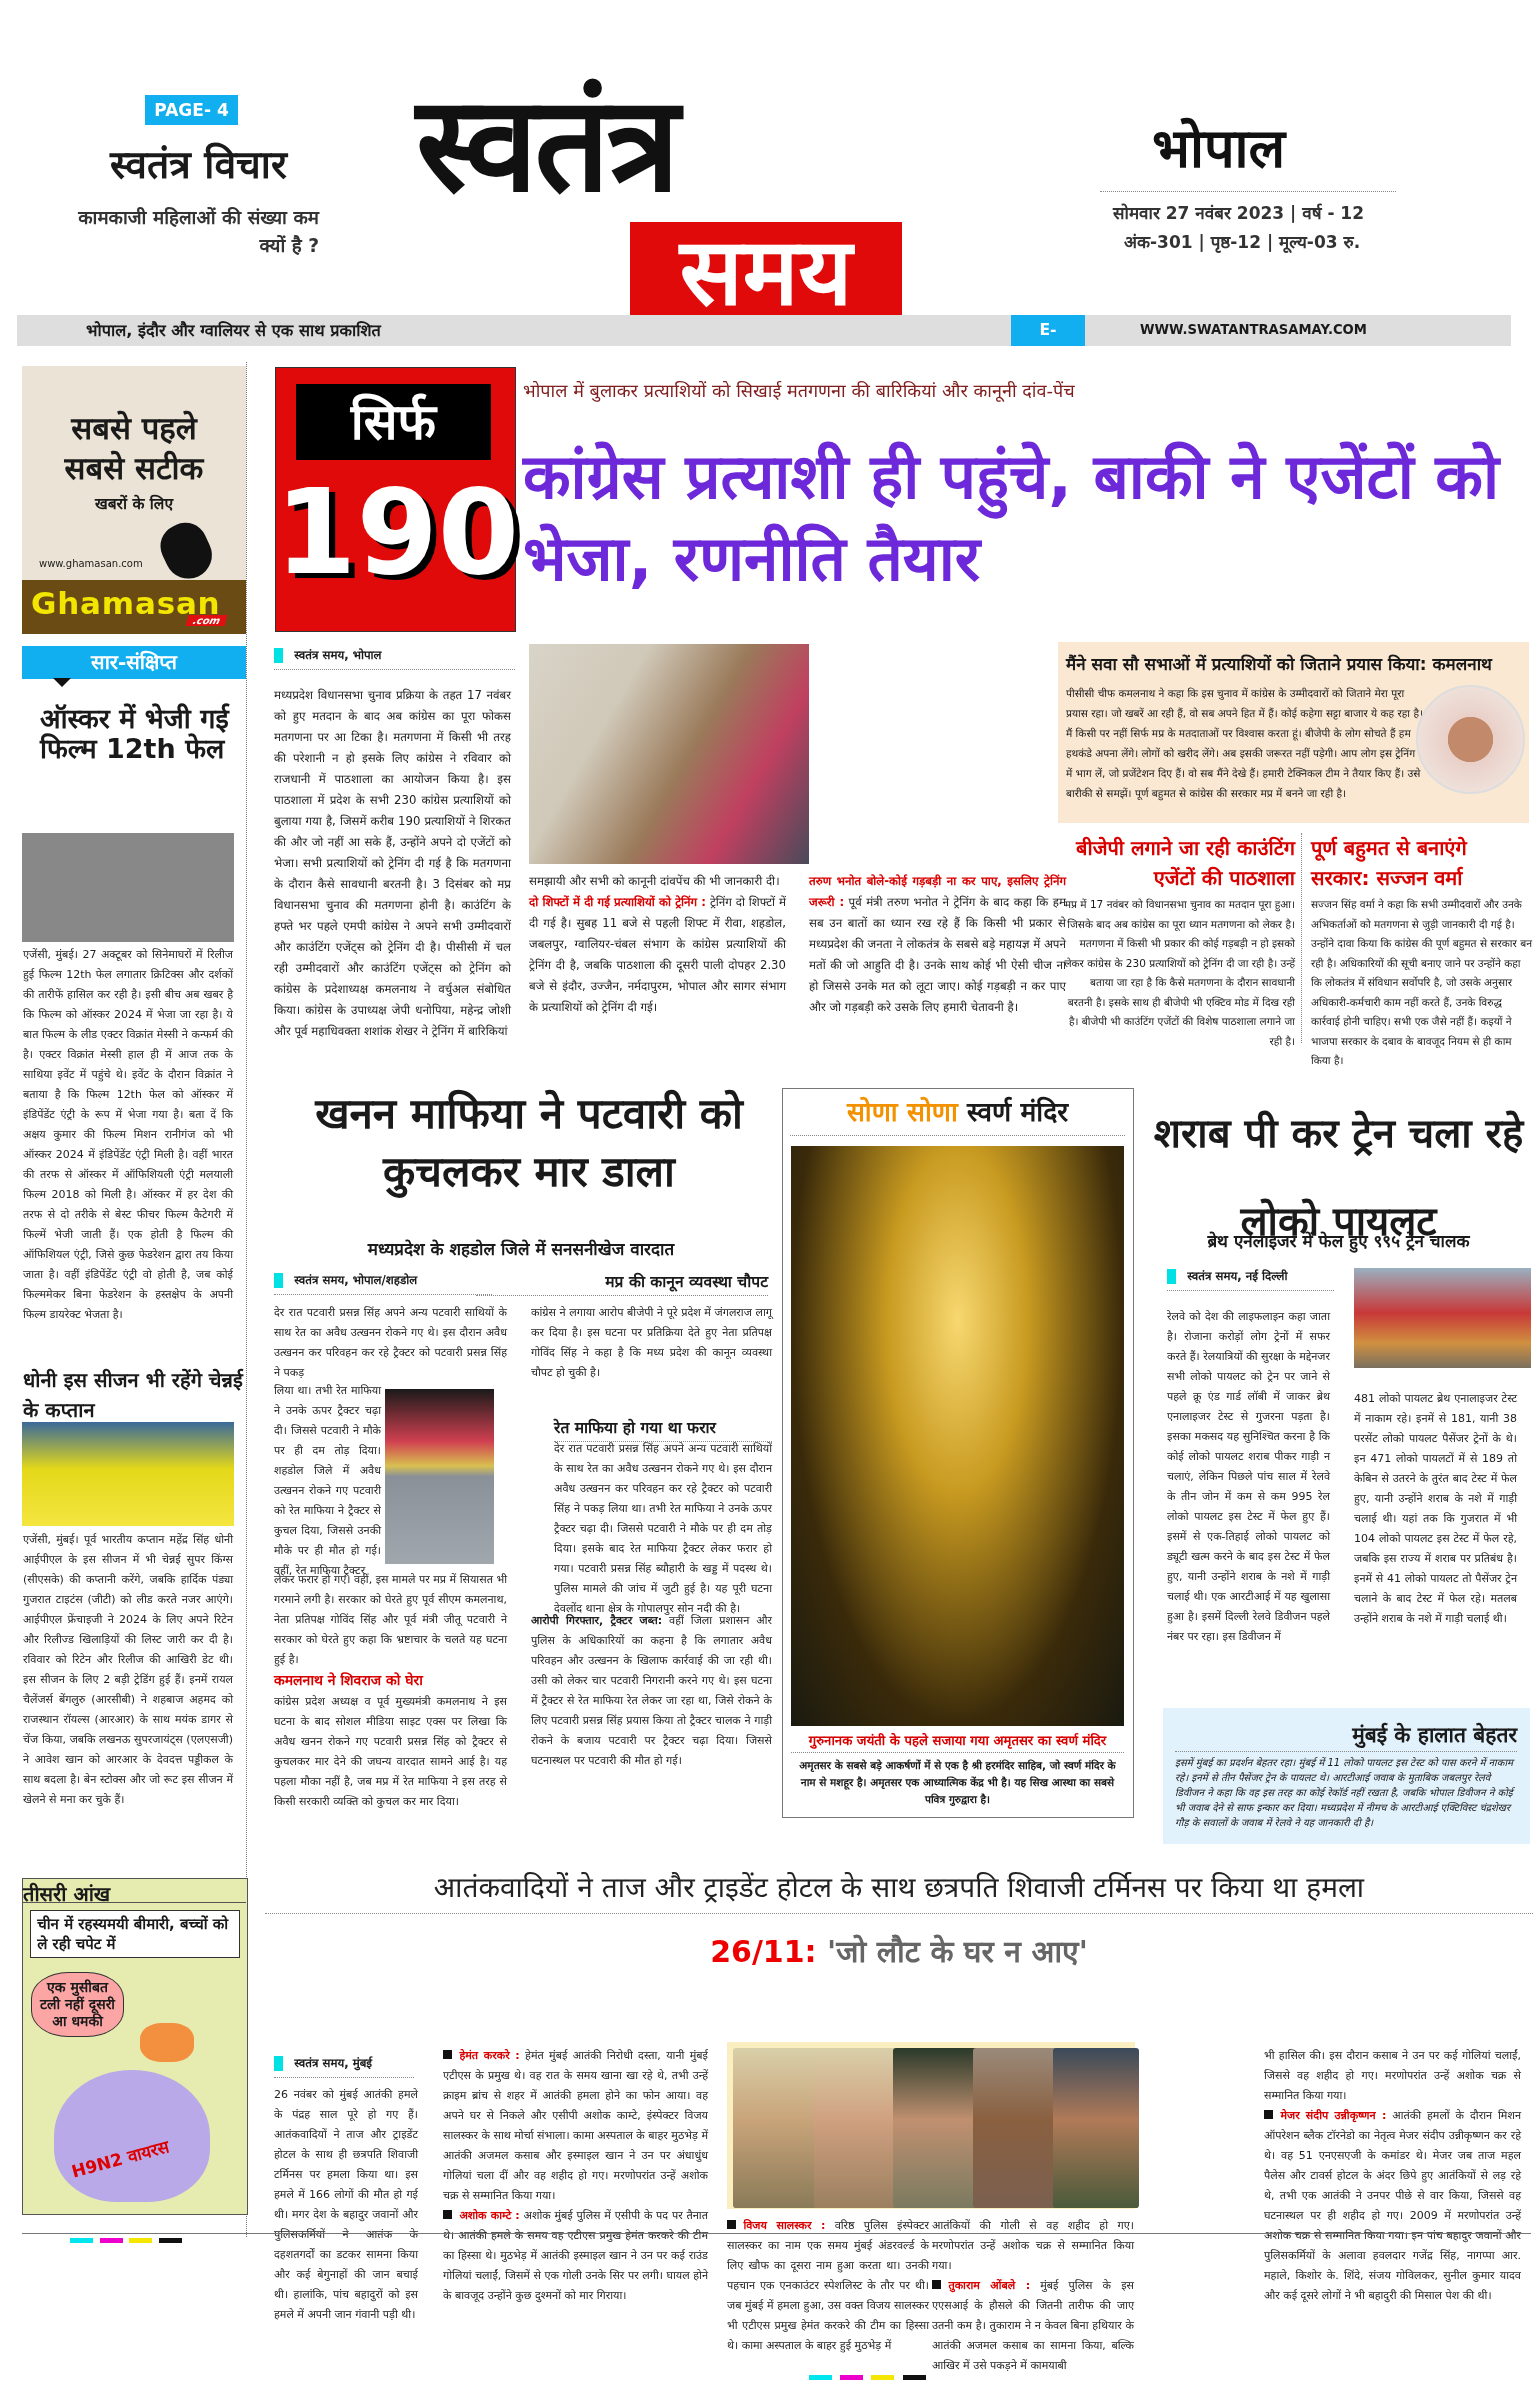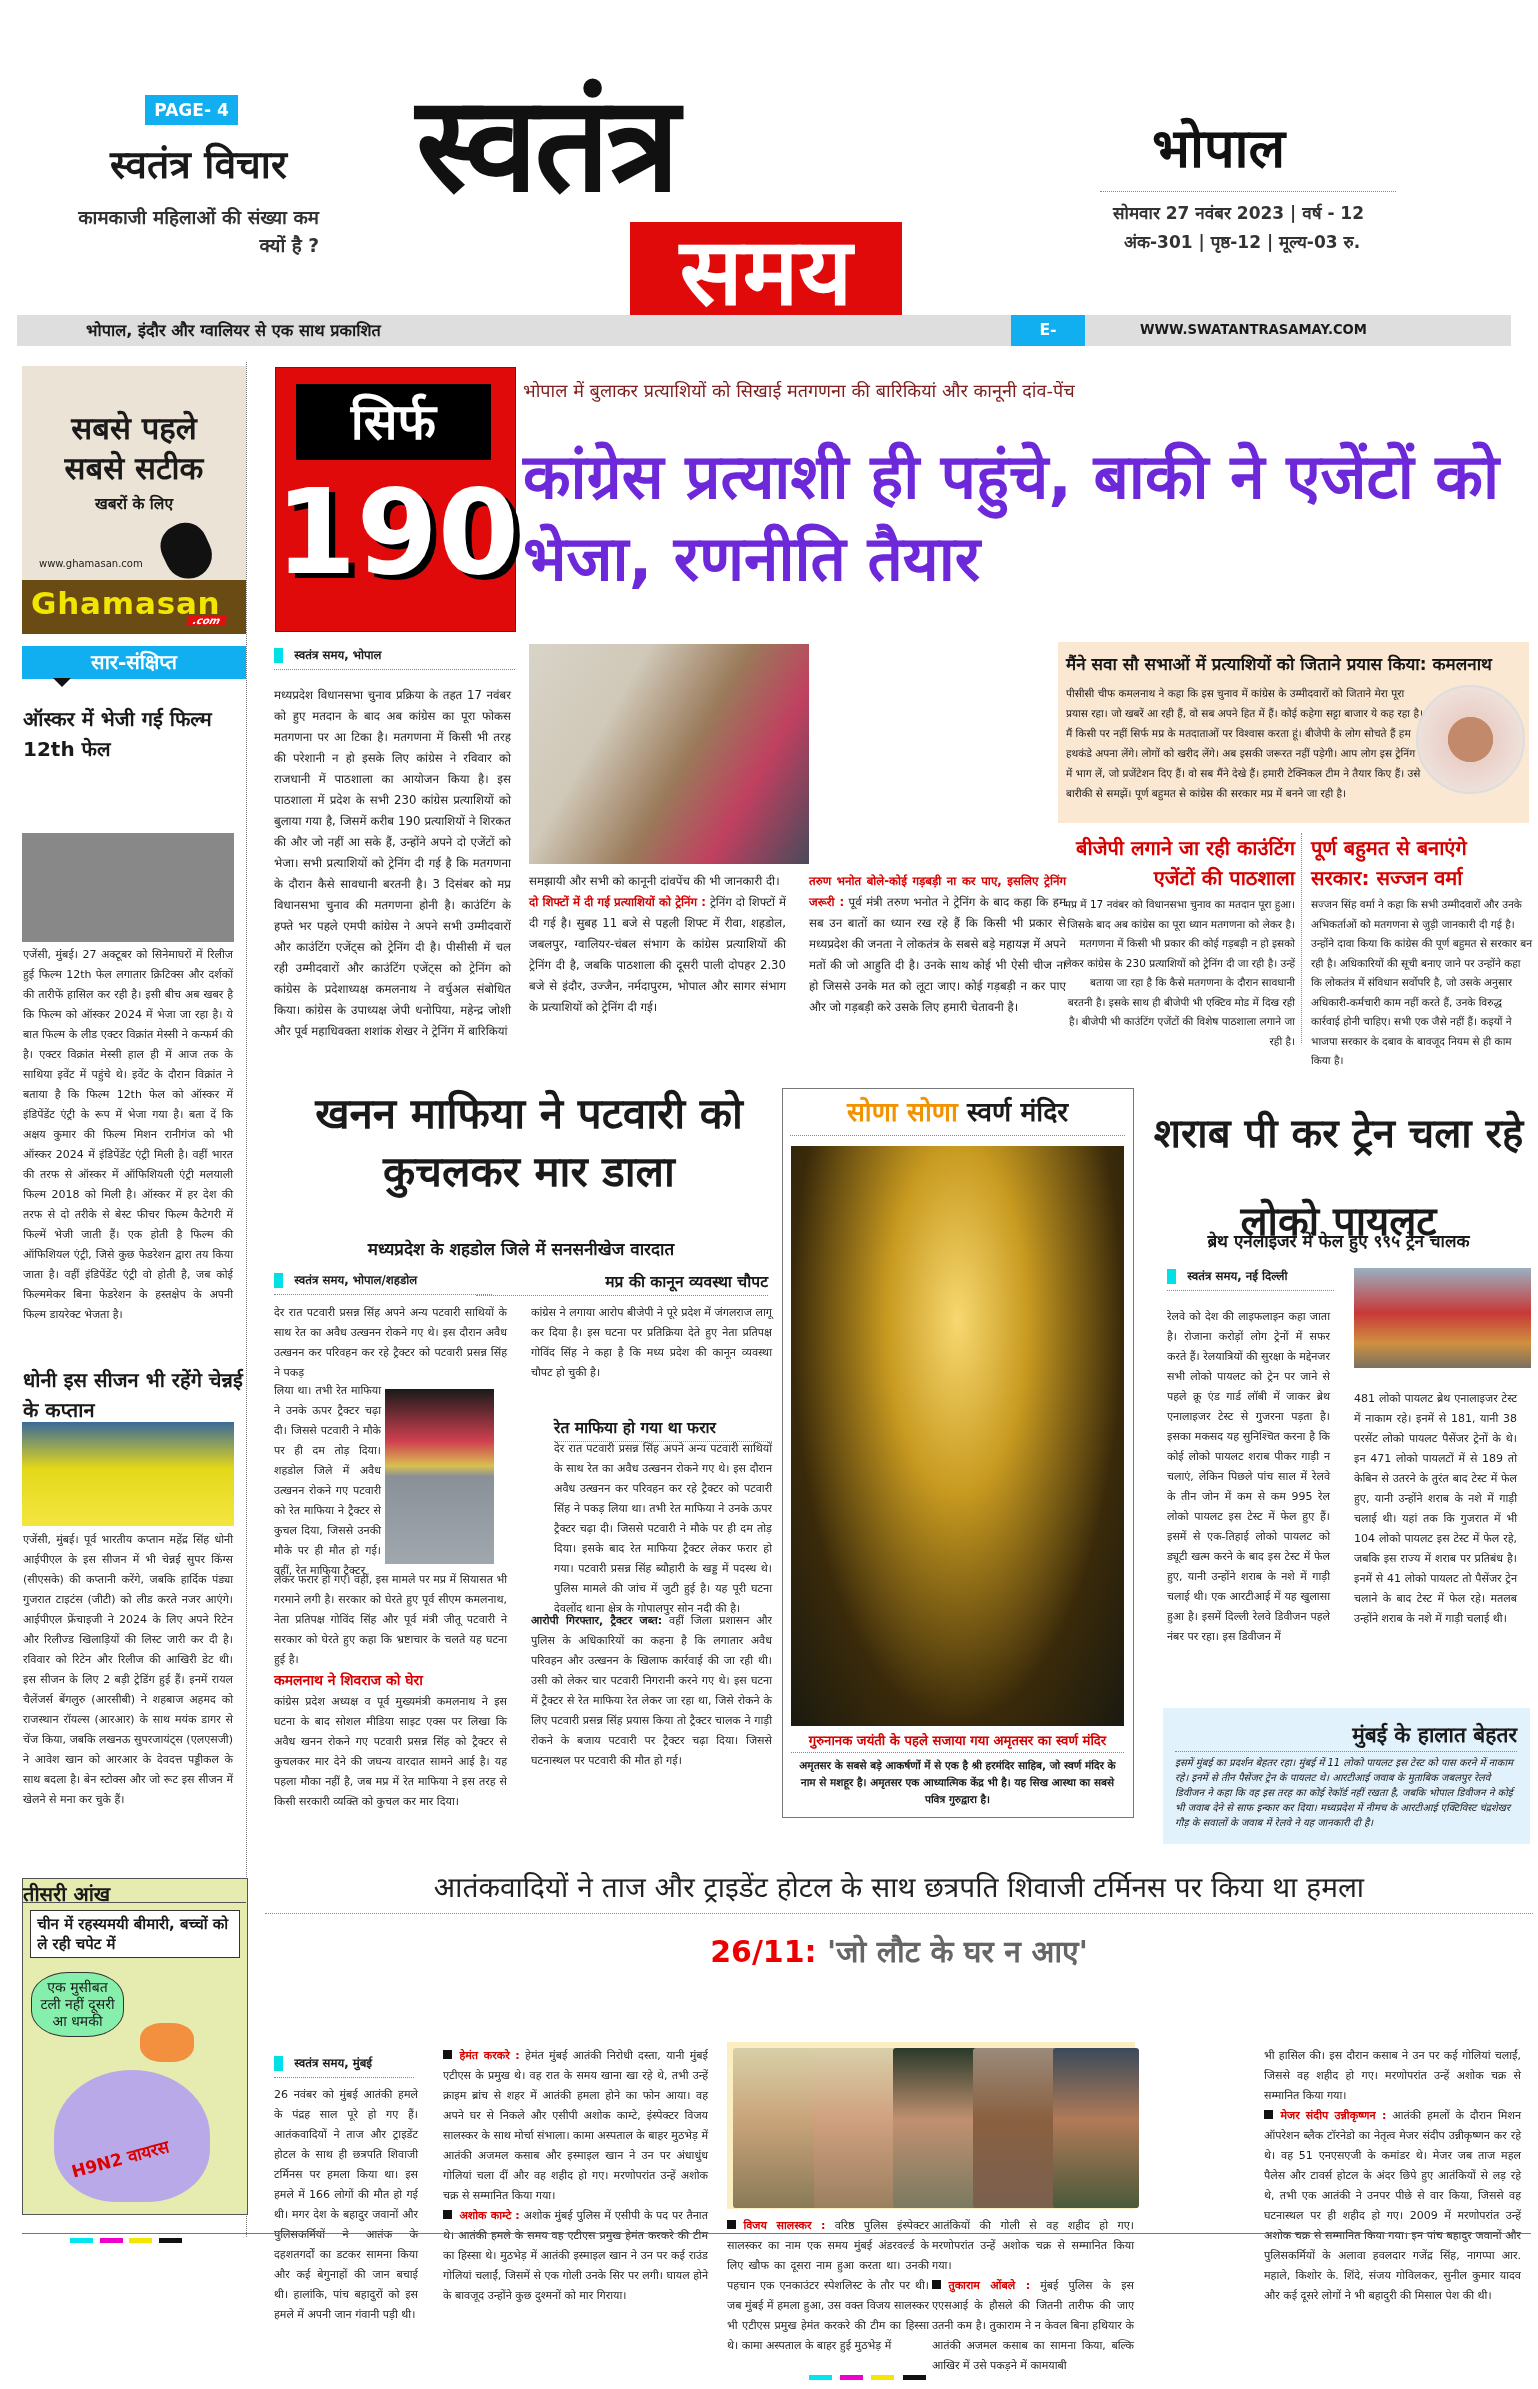--- a/index.html
+++ b/index.html
@@ -31,31 +31,31 @@
 #ad-box{left:22px;top:366px;width:224px;height:268px;background:#ebe3d5}
 #ad-line1{left:22px;top:408px;width:224px;text-align:center;font-size:31px;font-weight:bold;line-height:40px}
 #ad-line3{left:22px;top:492px;width:224px;text-align:center;font-size:15.6px;font-weight:bold}
 #ad-url{left:39px;top:558px;font-size:10px}
 #ad-mouse{left:163px;top:523px;width:47px;height:56px;background:#111;border-radius:23px 23px 25px 25px;transform:rotate(-25deg)}
 #ad-brand-bar{left:22px;top:580px;width:224px;height:54px;background:#6a4b14}
 #ad-brand{left:31px;top:585px;font-size:31px;font-weight:900;color:#f2e600;letter-spacing:0.8px}
 #ad-dotcom{left:187px;top:615px;background:#e01010;color:#fff;font-size:10px;font-style:italic;font-weight:bold;padding:0 6.2px;transform:skewX(-15deg)}
 #sar-bar{left:22px;top:646px;width:224px;height:33px;background:#11aef0;color:#fff;font-size:20px;font-weight:bold;text-align:center;line-height:33px}
 #sar-arrow{left:53px;top:678px;border-left:9.3px solid transparent;border-right:9.3px solid transparent;border-top:9.3px solid #111}
-#news1-title{left:23px;top:704px;width:222px;font-size:20px;line-height:30px;font-weight:bold}
+#news1-title{left:40px;top:704px;width:222px;font-size:27px;line-height:30px;font-weight:bold}
 #news1-photo{left:22px;top:833px;width:212px;height:109px;background:linear-gradient(135deg,#2d4033,#7b8a5f 60,#4a3a2a)}
 #news1-body{left:23px;top:945px;width:210px}
 #news2-title{left:23px;top:1365px;width:222px;font-size:20px;line-height:30px;font-weight:bold}
 #news2-photo{left:22px;top:1422px;width:212px;height:104px;background:linear-gradient(180deg,#3a6a9a,#e4d81a 45%,#f4e640)}
 #news2-body{left:23px;top:1530px;width:210px}
 #col-divider{left:246px;top:362px;height:1875px;border-left:1.6px dotted #777}
 #cartoon{left:22px;top:1878px;width:226px;height:337px;background:#e6ecb0;border:1.6px solid #555}
 #cartoon-title{left:23px;top:1880px;width:223px;height:23px;text-align:left;font-size:20px;font-weight:bold;border-bottom:1.6px solid #555}
 #cartoon-cap{left:30px;top:1910px;width:210px;background:#fff;border:1.6px solid #333;font-size:15px;font-weight:bold;padding:3.1px 6.2px;line-height:20px}
-#cartoon-bubble{left:31px;top:1972px;width:93px;background:#86efac;border:1.6px solid #333;border-radius:40%;font-size:14px;font-weight:normal;padding:6.2px 7.8px;line-height:17px;text-align:center}
+#cartoon-bubble{left:31px;top:1972px;width:93px;background:#fca5a5;border:1.6px solid #333;border-radius:40%;font-size:14px;font-weight:bold;padding:6.2px 7.8px;line-height:17px;text-align:center}
 #cartoon-monster{left:54px;top:2070px;width:156px;height:132px;background:#b9a9e8;border-radius:50% 50% 40% 40%}
 #cartoon-label{left:70px;top:2147px;color:#d00;font-weight:bold;font-size:17px;transform:rotate(-15deg)}
 #cartoon-kid{left:140px;top:2023px;width:54px;height:39px;background:#f29040;border-radius:40%}
 
 #sirf-box{left:275px;top:367px;width:241px;height:265px;background:#e10a0a;border:1.6px solid #333}
 #sirf-inner{left:296px;top:384px;width:195px;height:76px;background:#000;color:#fff;font-size:50px;font-weight:bold;text-align:center;line-height:76px}
 #sirf-num{left:275px;top:467px;width:241px;text-align:center;font-size:117px;font-weight:900;color:#fff;text-shadow:6.2px 4.7px 0 #000;line-height:132px}
 #kicker{left:523px;top:378px;font-size:18px;color:#7f1d1d}
 #headline{left:523px;top:436px;width:1011px;font-size:62px;font-weight:bold;line-height:82px;color:#6d28d9}
 #byline-main{left:274px;top:646px;width:241px;font-size:11.7px;font-weight:bold;padding-bottom:6.2px}

